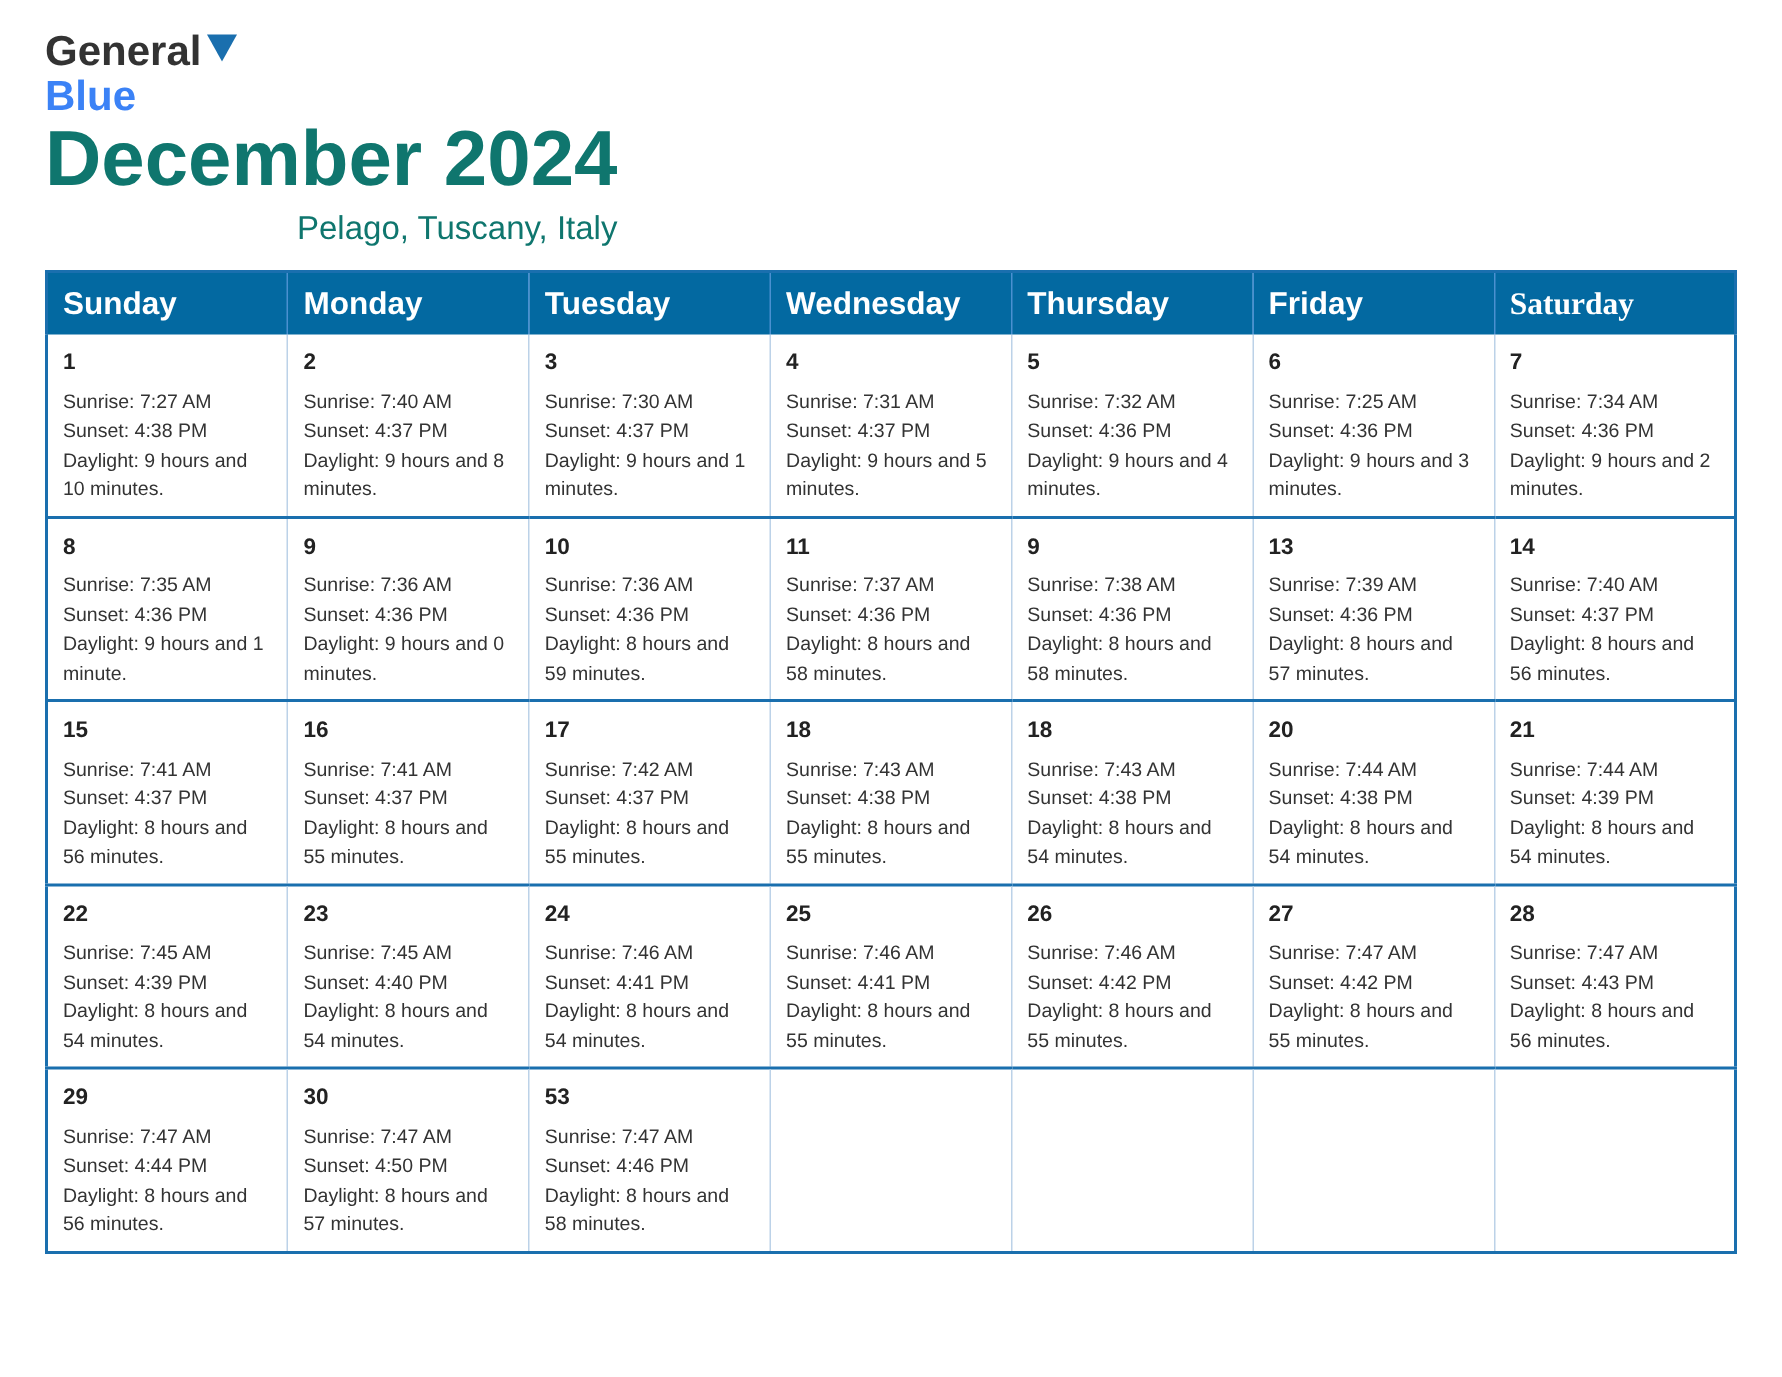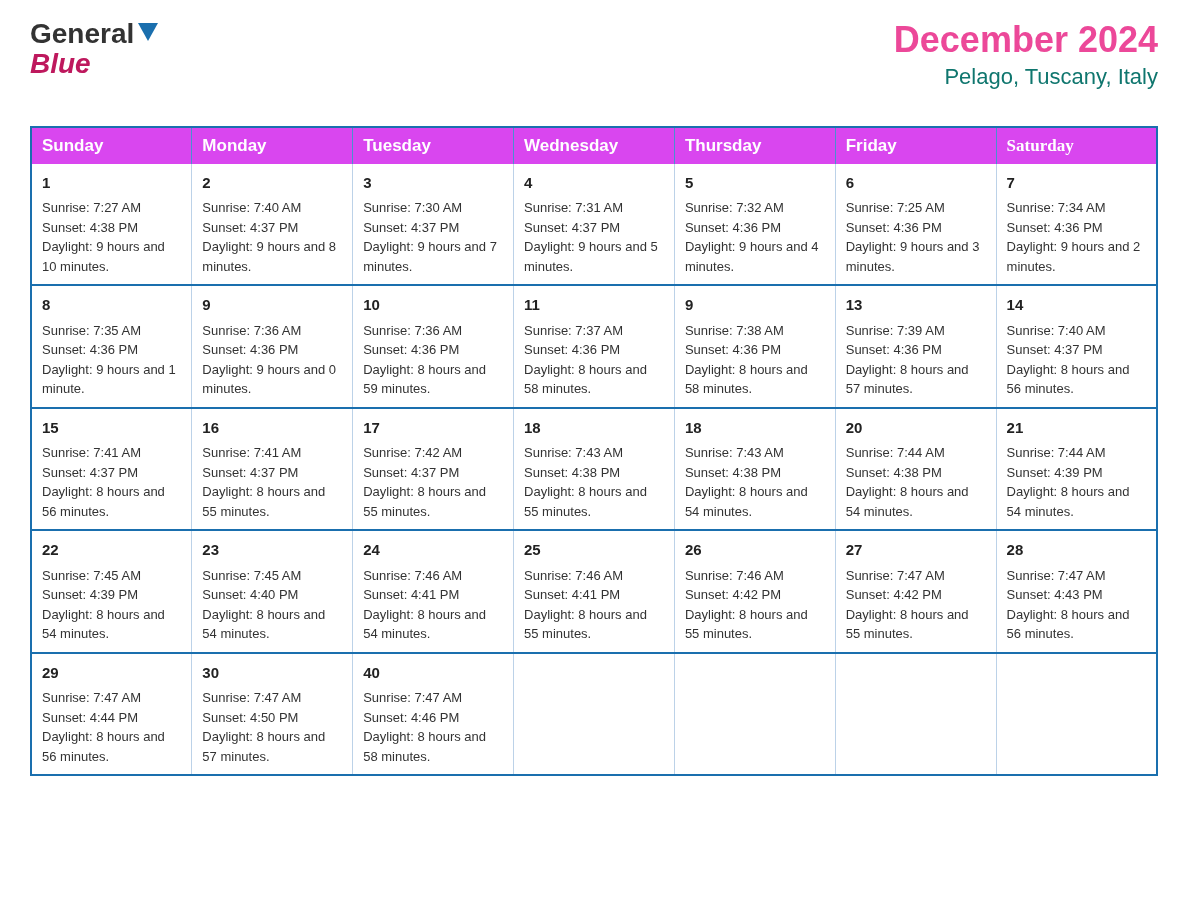--- a/index.html
+++ b/index.html
@@ -8,21 +8,22 @@
       background: #fff;
       color: #333;
       width: 1188px;
       min-height: 918px;
       padding: 20px 30px;
     }
     .header {
       display: flex;
       align-items: flex-start;
       justify-content: space-between;
-      margin-bottom: 36px;
+      margin-bottom: 15px;
+      flex-direction: column;
     }
     .logo {
       display: flex;
       flex-direction: column;
       align-items: flex-start;
     }
     .logo-text {
       font-size: 28px;
       font-weight: bold;
       color: #333;
@@ -36,48 +37,47 @@
       border-right: 10px solid transparent;
       border-top: 18px solid #1a6fae;
       margin-left: 4px;
       vertical-align: middle;
       position: relative;
       top: -4px;
     }
     .logo-line2 {
       font-size: 28px;
       font-weight: bold;
-      color: #be185d;
+      color: #3b82f6;
       line-height: 1;
       margin-top: 2px;
-      font-style: italic;
     }
     .title-block {
       text-align: right;
     }
     .month-title {
-      font-size: 36px;
-      font-weight: bold;
-      color: #ec4899;
+      font-size: 52px;
+      font-weight: bold;
+      color: #0f766e;
       line-height: 1.1;
     }
     .location-title {
       font-size: 22px;
       color: #0f766e;
       margin-top: 4px;
     }
     .calendar {
       width: 100%;
       border-collapse: collapse;
       border: 2px solid #1a6fae;
     }
     .calendar th {
-      background: #d946ef;
+      background: #0369a1;
       color: #fff;
-      font-size: 17px;
+      font-size: 21px;
       font-weight: bold;
       padding: 8px 10px;
       text-align: left;
       border-right: 1px solid #4a90d0;
     }
     .calendar th:last-child { border-right: none; font-family: Liberation Serif, serif; }
     .calendar td {
       vertical-align: top;
       padding: 8px 10px;
       border-right: 1px solid #bcd2e8;
@@ -143,21 +143,21 @@
         <td>
           <span class="day-number">2</span>
           <span class="day-info">Sunrise: 7:40 AM</span><br>
           <span class="day-info">Sunset: 4:37 PM</span><br>
           <span class="day-info">Daylight: 9 hours and 8 minutes.</span>
         </td>
         <td>
           <span class="day-number">3</span>
           <span class="day-info">Sunrise: 7:30 AM</span><br>
           <span class="day-info">Sunset: 4:37 PM</span><br>
-          <span class="day-info">Daylight: 9 hours and 7 minutes.</span>
+          <span class="day-info">Daylight: 9 hours and 1 minutes.</span>
         </td>
         <td>
           <span class="day-number">4</span>
           <span class="day-info">Sunrise: 7:31 AM</span><br>
           <span class="day-info">Sunset: 4:37 PM</span><br>
           <span class="day-info">Daylight: 9 hours and 5 minutes.</span>
         </td>
         <td>
           <span class="day-number">5</span>
           <span class="day-info">Sunrise: 7:32 AM</span><br>
@@ -316,21 +316,21 @@
           <span class="day-info">Sunset: 4:44 PM</span><br>
           <span class="day-info">Daylight: 8 hours and 56 minutes.</span>
         </td>
         <td>
           <span class="day-number">30</span>
           <span class="day-info">Sunrise: 7:47 AM</span><br>
           <span class="day-info">Sunset: 4:50 PM</span><br>
           <span class="day-info">Daylight: 8 hours and 57 minutes.</span>
         </td>
         <td>
-          <span class="day-number">40</span>
+          <span class="day-number">53</span>
           <span class="day-info">Sunrise: 7:47 AM</span><br>
           <span class="day-info">Sunset: 4:46 PM</span><br>
           <span class="day-info">Daylight: 8 hours and 58 minutes.</span>
         </td>
         <td class="empty-cell"></td>
         <td class="empty-cell"></td>
         <td class="empty-cell"></td>
         <td class="empty-cell"></td>
       </tr>
     </tbody>

